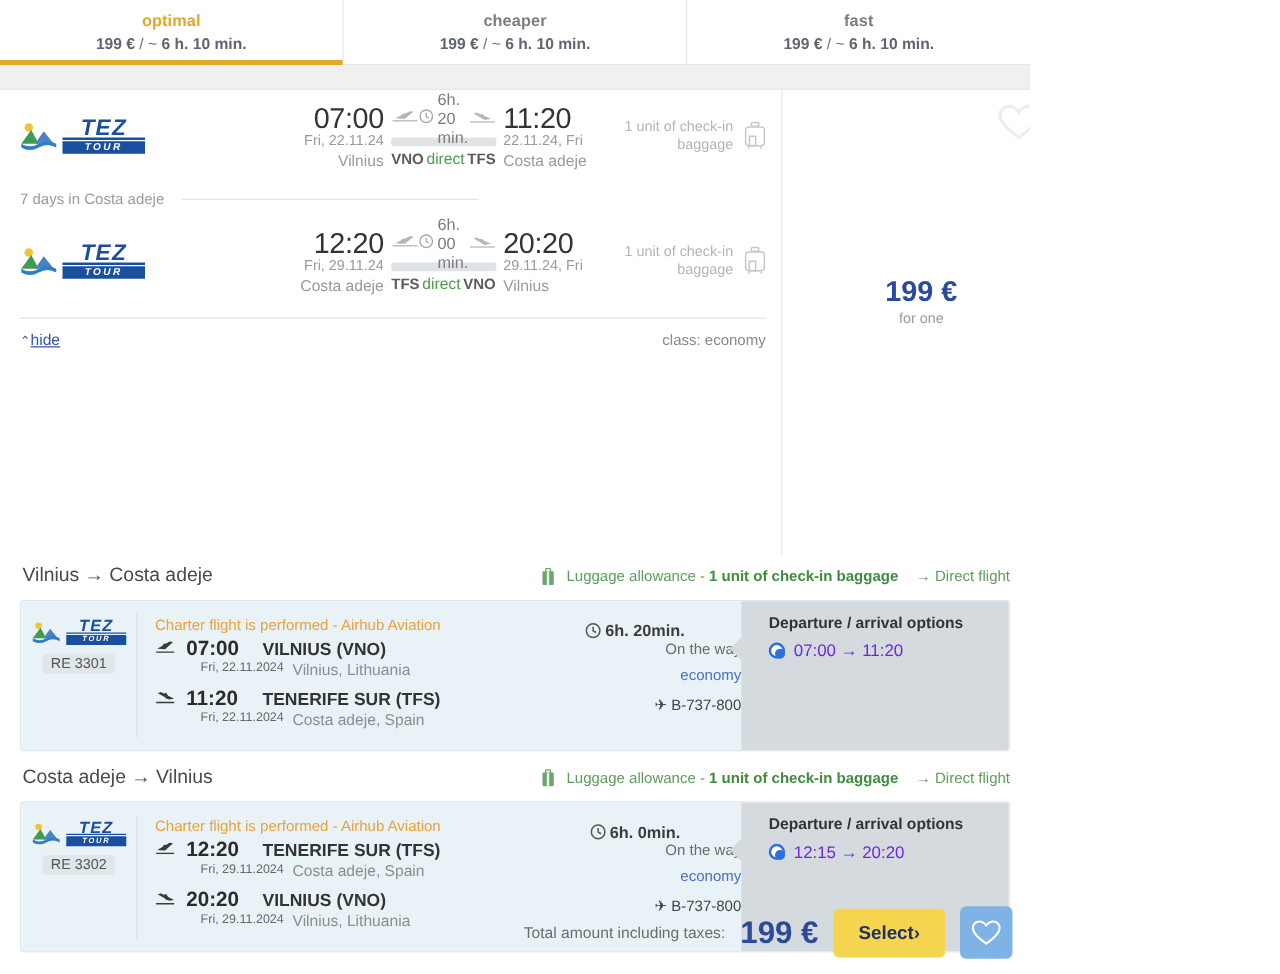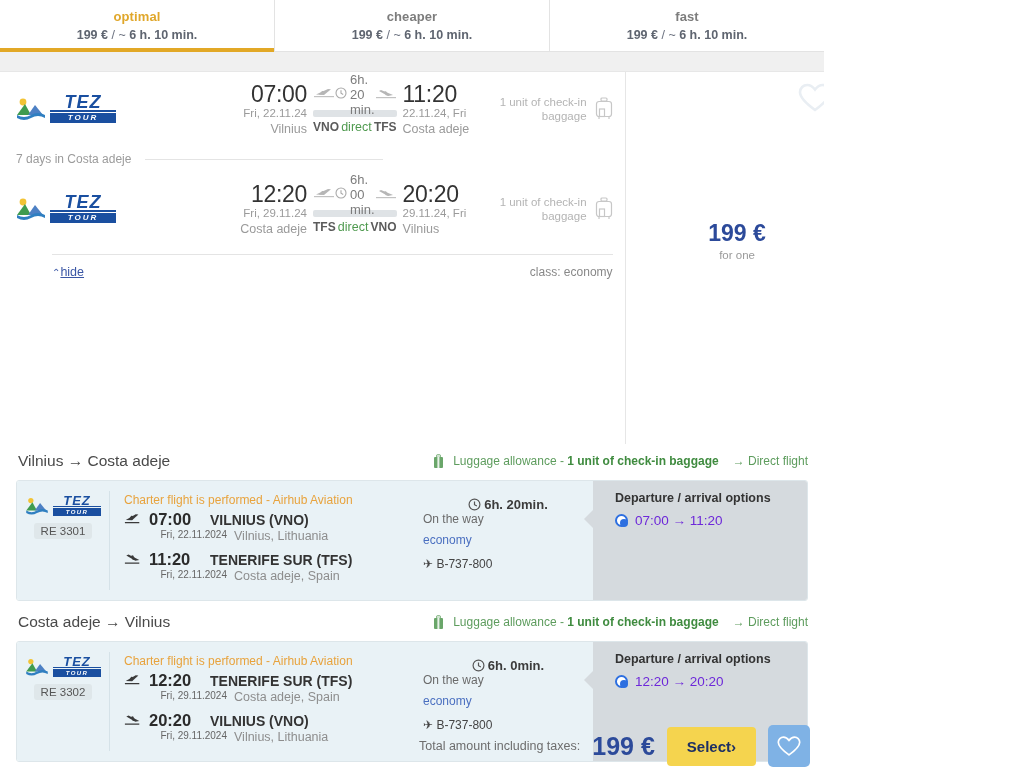--- a/index.html
+++ b/index.html
@@ -66,21 +66,21 @@
   .direct { font-size: 12.5px; color:#4f9a4f; }
 
   .bag-cell { width: 136px; flex:0 0 136px; display:flex; align-items:center; justify-content:flex-end; gap:8px; padding-right:12px;}
   .bag-text { font-size: 11.5px; color:#b4b4b4; text-align:right; line-height:14px; width:96px;}
   .bag-icon { width:18px; height:24px; position:relative;}
   .fav-heart { width:40px; height:36px; display:flex; align-items:center; justify-content:center; cursor:pointer;}
 
   .daysrow { display:flex; align-items:center; padding-left:16px; height:26px; }
   .daysrow .dtxt { font-size: 12px; color:#9b9b9b; white-space:nowrap;text-align:right;}
   .daysrow .dline { flex:1 1 auto; height:1px; background:#e4e4e4; margin-left:14px; margin-right: 242px;}
-  .sum-foot-left { flex:1 1 auto; padding-left:16px; padding-right:12px;margin-left:36px; }
+  .sum-foot-left { flex:1 1 auto; padding-left:16px; padding-right:12px; }
   .hr { height:1px; background:#e4e4e4; margin-top:8px;}
   .foot-inner { display:flex; align-items:center; justify-content:space-between; padding: 10px 0 16px 0;}
   .hide-link { font-size:12.5px; color:#3a56a5; cursor:pointer;}
   .hide-link u { text-decoration: underline;}
   .hide-caret { font-size:10px; }
   .cls { font-size:12px; color:#888;}
 
   .price-box { width:224px; flex:0 0 224px; text-align:center; padding-top:0px;}
   .price-main { font-size:23px; color:#2c4a9a; font-weight:700; letter-spacing:0px;}
   .price-sub { font-size:11.5px; color:#9a9a9a; margin-top:2px;}
@@ -101,21 +101,21 @@
   .charter { font-size:12px; color:#e8a33d; margin-bottom:3px;}
   .leg { margin-bottom: 7px;}
   .leg-line1 { display:flex; align-items:baseline; gap:7px;}
   .leg-ico { width:18px; color:#333; font-size:14px; line-height:16px; text-align:center;}
   .leg-time { font-size:16.5px; color:#2b2b2b; font-weight:700; width:54px;}
   .leg-airport { font-size:14px; color:#333; font-weight:700;}
   .leg-line2 { display:flex; gap:7px; margin-top:0px;}
   .leg-date { font-size:10px; color:#666; width:79px; text-align:right;margin-left:24px;}
   .leg-city { font-size:12.5px; color:#8d8d8d;}
 
-  .dc-dur { width:170px; flex:0 0 170px; text-align:left; padding-top:6px; position:relative;}
+  .dc-dur { width:170px; flex:0 0 170px; text-align:right; padding-top:6px; position:relative;}
   .dur-top { font-size:13px; color:#3c3c3c; font-weight:700; display:flex; align-items:center; justify-content:center; gap:3px;}
   .dur-way { font-size:12px; color:#6a6a6a; line-height:15px;}
   .dur-class { font-size:12px; color:#4a6fc0; margin-top:6px;}
   .dur-plane { font-size:12px; color:#444; margin-top:10px;}
 
   .dc-right { width:214px; flex:0 0 214px; background:#d5dade; padding: 10px 0 10px 22px; position:relative;}
   .dc-right:before {
     content:""; position:absolute; left:-9px; top:28px;
     width:0; height:0; border-top:10px solid transparent; border-bottom:10px solid transparent;
     border-right:10px solid #d5dade;
@@ -542,21 +542,21 @@
             <span>✈</span>
             <span>B-737-800</span>
           </div>
         </div>
       </div>
 
       <div class="dc-right">
         <div class="opt-title">Departure / arrival options</div>
         <div class="opt-row">
           <span class="radio"></span>
-          <span class="opt-label">12:20 → 20:20</span>
+          <span class="opt-label">12:15 → 20:20</span>
         </div>
       </div>
     </div>
   </div>
 
   <div class="bottom">
     <span class="total-lbl">Total amount including taxes:</span>
     <span class="total-amt">199 €</span>
     <button class="select-btn">
       <span>Select</span>

